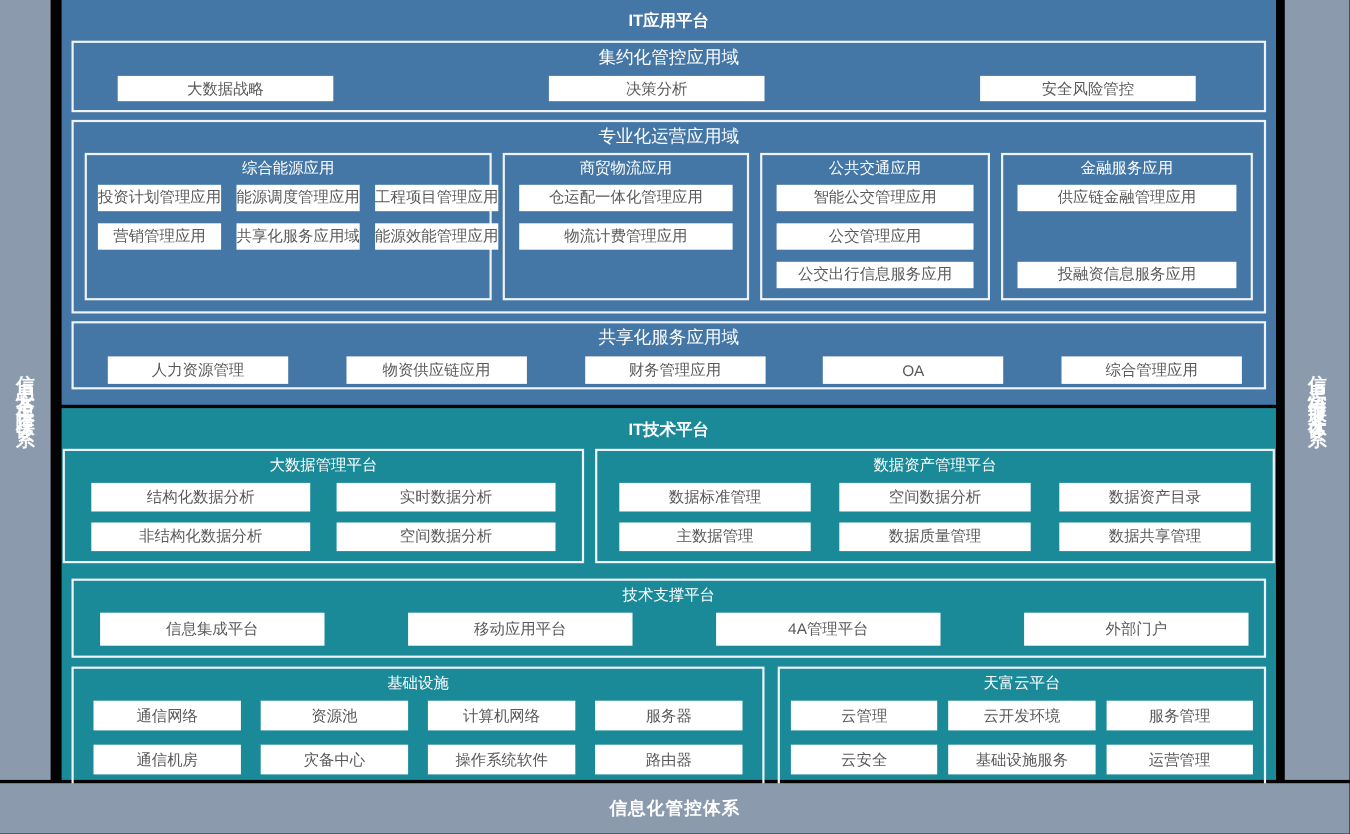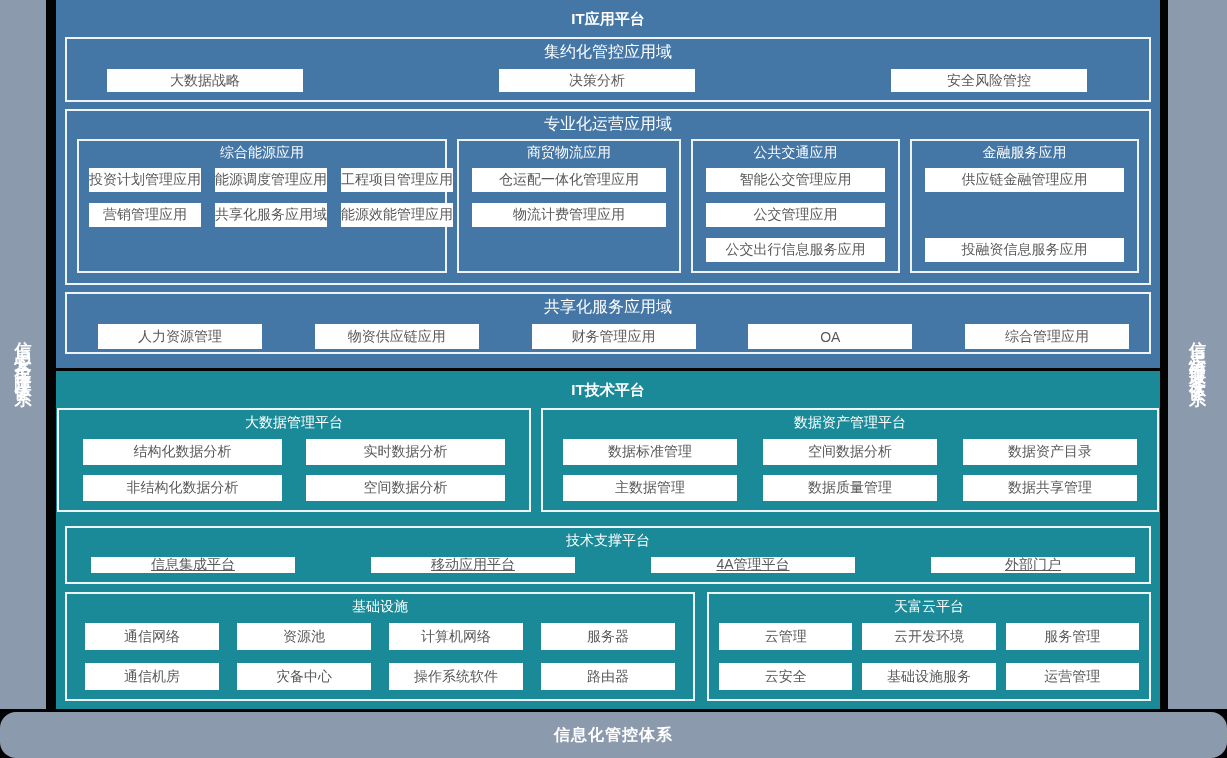--- a/index.html
+++ b/index.html
@@ -58,32 +58,32 @@
   .tgroup{border:2px solid #eef3f8;padding-bottom:9px;box-sizing:border-box;}
   .tgroup-title{font-size:14px;color:#ffffff;text-align:center;padding:4px 0 7px;}
   .trow1{display:flex;gap:10px;margin:0 1px 8px;}
   .tg-big{width:474px;}
   .tg-asset{flex:1;}
   .tgrid2{display:grid;grid-template-columns:1fr 1fr;gap:10px 24px;padding:0 24px;}
   .tgrid3{display:grid;grid-template-columns:1fr 1fr 1fr;gap:10px 26px;padding:0 20px;}
   .tgroup .wbox{height:26px;}
   .trow2{margin:14px 9px 8px;}
   .ts-row{display:flex;justify-content:space-between;padding:0 14px 0 24px;}
-  .ts-row .wbox{width:204px;height:16px;text-decoration:underline;}
+  .ts-row .wbox{width:204px;height:30px;}
   .trow3{display:flex;gap:12px;margin:0 9px;}
   .tg-infra{width:630px;}
   .tg-cloud{flex:1;}
   .tgrid4{display:grid;grid-template-columns:1fr 1fr 1fr 1fr;gap:13px 18px;padding:0 18px;}
   .tgrid3c{display:grid;grid-template-columns:1fr 1fr 1fr;gap:13px 10px;padding:0 10px;}
   .trow3 .wbox{height:27px;}
 
   .bottom-bar{
     position:absolute;left:0;top:712px;width:1227px;height:46px;background:#8c9aae;
     display:flex;align-items:center;justify-content:center;
-    color:#ffffff;font-weight:bold;font-size:16px;letter-spacing:1px;border-radius:16px;
+    color:#ffffff;font-weight:bold;font-size:16px;letter-spacing:1px;
   }
 </style>
 </head>
 <body>
 
 <div class="sidebar sidebar-left">
   <div class="v-text">信息安全保障体系</div>
 </div>
 
 <div class="main">

